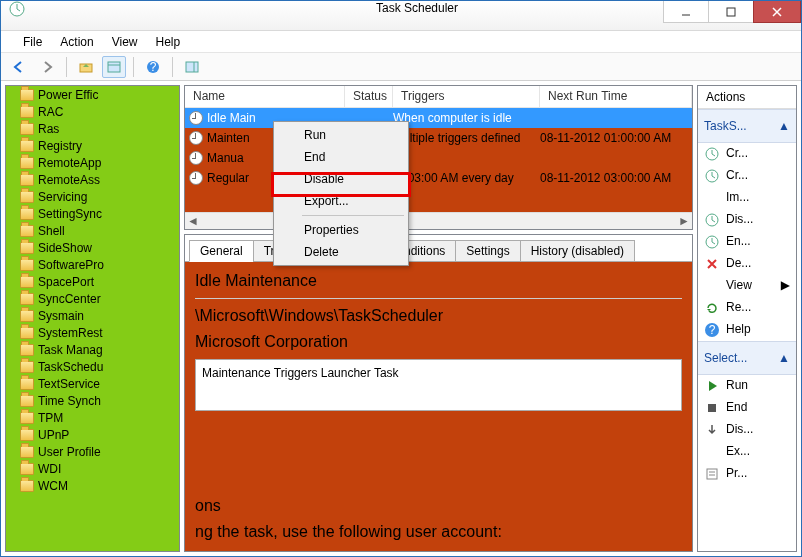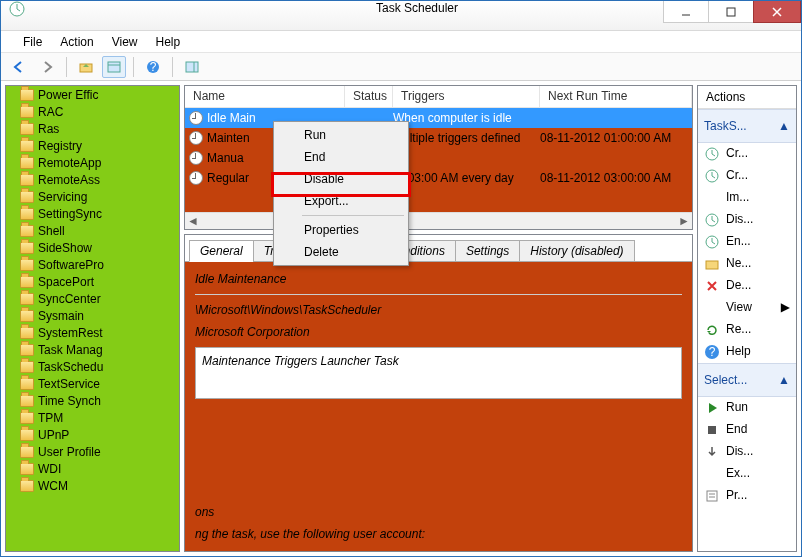--- a/index.html
+++ b/index.html
@@ -30,26 +30,26 @@
 .col-name{width:160px;} .col-status{width:48px;} .col-trig{flex:1;} .col-next{width:152px;}
 .lvrow { display:flex; height:20px; align-items:center; }
 .lvrow.sel { background:#3399ff; color:#fff; }
 .lvrow .cname{width:160px;display:flex;align-items:center;gap:4px;padding-left:4px;overflow:hidden;}
 .lvrow .cstatus{width:48px;} .lvrow .ctrig{flex:1;} .lvrow .cnext{width:152px;}
 .clock { width:14px; height:14px; border:1px solid #888; border-radius:50%; background:#fff; position:relative; flex-shrink:0; }
 .clock::before,.clock::after{content:"";position:absolute;background:#666;left:50%;top:50%;transform-origin:0 0;}
 .clock::before{width:1px;height:5px;transform:rotate(180deg);}
 .clock::after{width:1px;height:4px;transform:rotate(90deg);}
 .scroll-h { height:17px; background:#f0f0f0; border-top:1px solid #ddd; display:flex; justify-content:space-between; padding:0 2px; align-items:center; color:#666; }
-.detailpane { flex:1; overflow:hidden;font-style:italic; }
+.detailpane { flex:1; overflow:hidden; }
 .tabstrip { display:flex; padding:4px 4px 0; gap:0; border-bottom:1px solid #ababab; background:#fff; }
 .tab { padding:3px 10px; border:1px solid #ababab; background:#f0f0f0; position:relative; top:1px; margin-right:-1px; }
 .tab.active { background:#fff; border-bottom-color:#fff; }
 .tabbody { flex:1; padding:10px; display:flex; flex-direction:column; gap:8px; overflow:hidden; }
-.fld { font-size:12px; }
+.fld { font-size:16px; }
 .descbox { border:1px solid #ababab; height:52px; padding:6px; background:#fff; }
 .rightpane { width:100px; border:1px solid #828790; margin:4px 4px 4px 2px; background:#fff; display:flex; flex-direction:column; overflow:hidden; }
 .rp-hdr { background:#fff; padding:4px 8px; font-weight:400; border-bottom:1px solid #ddd; }
 .rp-sec { background:#eaf1fb; border-bottom:1px solid #cfd9ea; border-top:1px solid #cfd9ea; padding:9px 6px; display:flex; gap:4px; color:#16499a; }
 .rp-item { display:flex; align-items:flex-start; gap:6px; padding:3px 6px; }
 .rp-icon { width:16px; height:16px; display:flex; align-items:center; justify-content:center; flex-shrink:0; }
 .ctxmenu { position:absolute; left:273px; top:121px; width:136px; background:#f0f0f0; border:1px solid #979797; box-shadow:2px 2px 4px rgba(0,0,0,.25); padding:2px; z-index:100; }
 .ctxitem { padding:4px 8px 4px 28px; color:#000; }
 .ctxsep { height:1px; background:#c5c5c5; margin:3px 2px 3px 26px; }
 .hl { position:absolute; left:271px; top:172px; width:140px; height:25px; border:3px solid #e80000; z-index:101; pointer-events:none; }
@@ -351,28 +351,20 @@
               <svg width="16" height="16">
                 <circle cx="8" cy="8" r="6" fill="#fff" stroke="#5a8"></circle>
                 <path d="M8 4v4l3 2" stroke="#5a8" fill="none"></path>
               </svg>
             </span>
             <span>En...</span>
           </div>
           <div class="rp-item">
             <span class="rp-icon">
               <svg width="16" height="16">
-                <rect x="2" y="5" width="12" height="8" fill="#f6d67a" stroke="#c79a2a"></rect>
-              </svg>
-            </span>
-            <span>Ne...</span>
-          </div>
-          <div class="rp-item">
-            <span class="rp-icon">
-              <svg width="16" height="16">
                 <path d="M4 4l8 8M12 4l-8 8" stroke="#d33" stroke-width="2"></path>
               </svg>
             </span>
             <span>De...</span>
           </div>
           <div class="rp-item">
             <span class="rp-icon"></span>
             <span>View</span>
             <span style="margin-left:auto">▶</span>
           </div>

